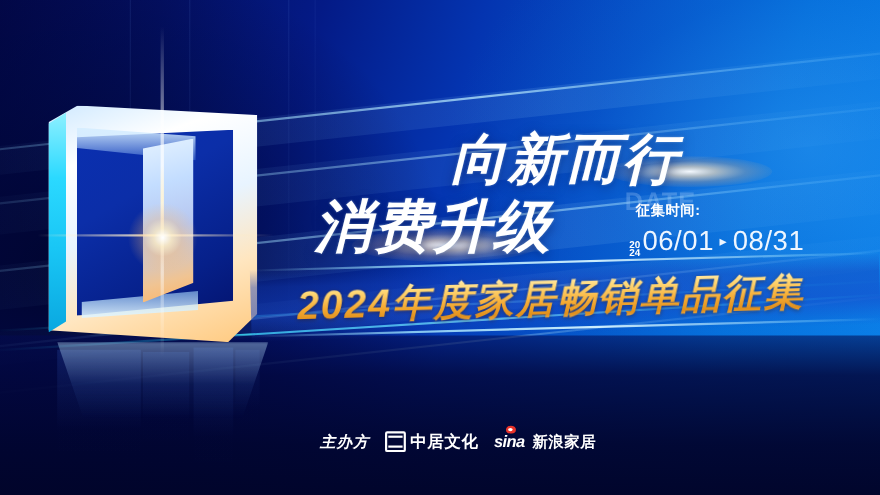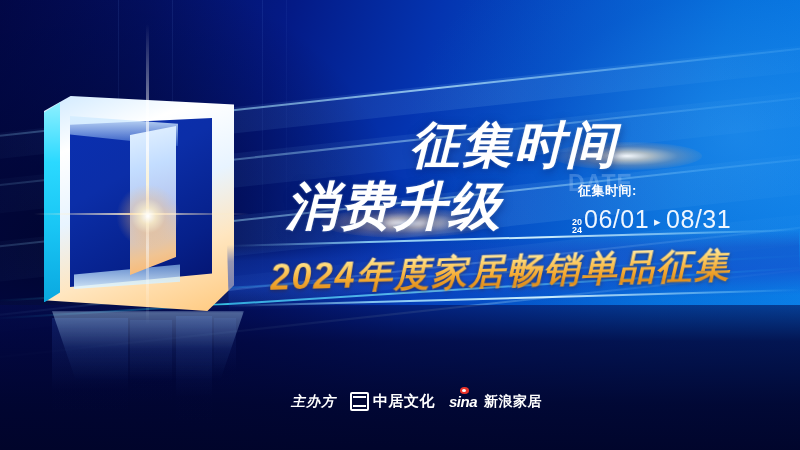--- a/index.html
+++ b/index.html
@@ -303,21 +303,21 @@
     <div class="portal-ray-h"></div>
     <div class="portal-glow"></div>
   </div>
   <div class="portal-reflection"></div>
 
   <div id="content">
 
     <div class="text-flare" style="left:552px; top:142px; width:150px; height:28px;"></div>
     <div class="text-flare" style="left:320px; top:208px; width:170px; height:30px;"></div>
 
-    <div class="headline" id="line1">征集时间</div>
+    <div class="headline" id="line1">向新而行</div>
 
     <div class="headline" id="line2">消费升级</div>
 
     <div id="date-block">
       <div id="date-watermark">DATE</div>
       <div id="date-label">征集时间:</div>
       <div id="date-range">
         <div id="year-stack">
           <span>20</span>
           <span>24</span>

